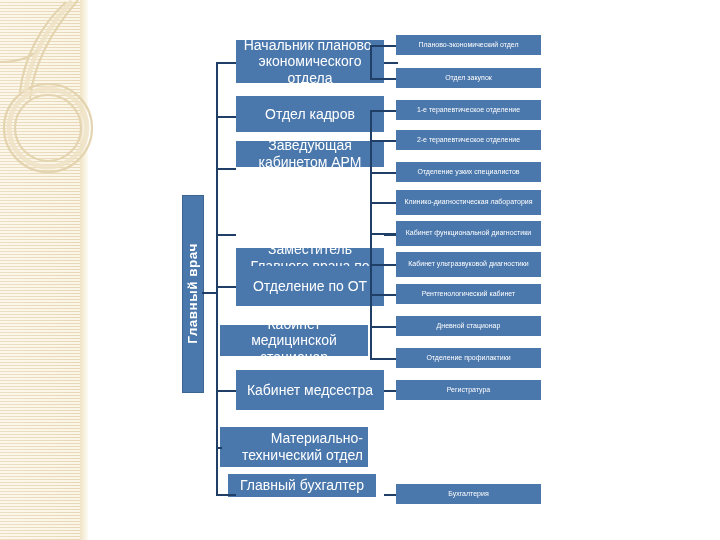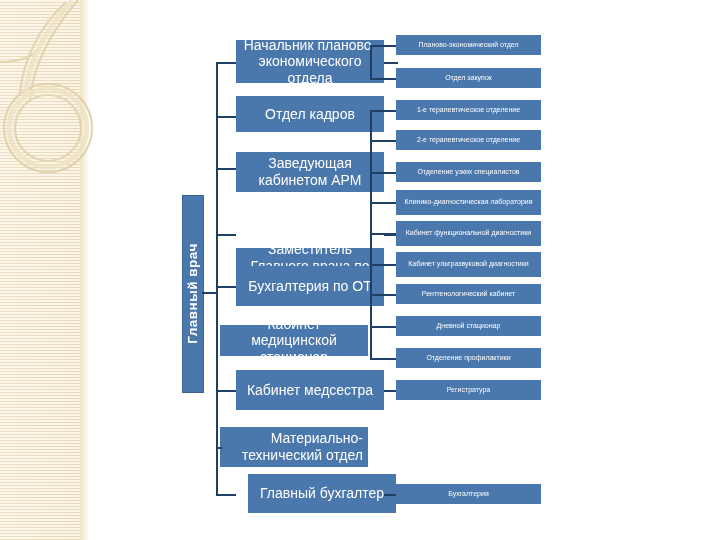--- a/index.html
+++ b/index.html
@@ -95,50 +95,50 @@
   <div class="box col-mid" style="left:236px;top:40px;height:43px;">
     <span>Начальник планово-экономического отдела</span>
   </div>
   <div class="ln ln-h" style="left:216px;top:62px;width:20px;"></div>
 
   <div class="box col-mid" style="left:236px;top:96px;height:36px;">
     <span>Отдел кадров</span>
   </div>
   <div class="ln ln-h" style="left:216px;top:116px;width:20px;"></div>
 
-  <div class="box col-mid" style="left:236px;top:152px;height:40px;text-align:center;">
+  <div class="box col-mid" style="left:236px;top:141px;height:26px;text-align:center;">
     <span>Заведующая кабинетом АРМ</span>
   </div>
   <div class="ln ln-h" style="left:216px;top:168px;width:20px;"></div>
 
   <div class="box col-mid" style="left:236px;top:208px;height:36px;margin-top:40px;">
     <span>Заместитель Главного врача по медицинской части</span>
   </div>
   <div class="ln ln-h" style="left:216px;top:234px;width:20px;"></div>
 
   <div class="box col-mid" style="left:236px;top:266px;height:40px;">
-    <span>Бухгалтерия по ОТ</span>
+    <span>Отделение по ОТ</span>
   </div>
   <div class="ln ln-h" style="left:216px;top:286px;width:20px;"></div>
 
   <div class="box col-mid" style="left:220px;top:325px;height:31px;">
     <span>Кабинет медицинской стационар</span>
   </div>
 
   <div class="box col-mid" style="left:236px;top:370px;height:40px;">
     <span>Кабинет медсестра</span>
   </div>
   <div class="ln ln-h" style="left:216px;top:390px;width:20px;"></div>
 
   <div class="box col-mid" style="left:220px;top:427px;height:40px;text-align:right;">
     <span>Материально-технический отдел</span>
   </div>
   <div class="ln ln-h" style="left:216px;top:447px;width:6px;"></div>
 
-  <div class="box col-mid" style="left:248px;top:474px;height:39px;">
+  <div class="box col-mid" style="left:228px;top:474px;height:23px;">
     <span>Главный бухгалтер</span>
   </div>
   <div class="ln ln-h" style="left:216px;top:494px;width:20px;"></div>
 
   <div class="ln ln-h" style="left:384px;top:62px;width:14px;"></div>
   <div class="ln ln-v" style="left:370px;top:45px;height:34px;"></div>
   <div class="ln ln-h" style="left:370px;top:45px;width:26px;"></div>
   <div class="ln ln-h" style="left:370px;top:78px;width:26px;"></div>
 
   <div class="box col-right" style="left:396px;top:35px;height:20px;">

